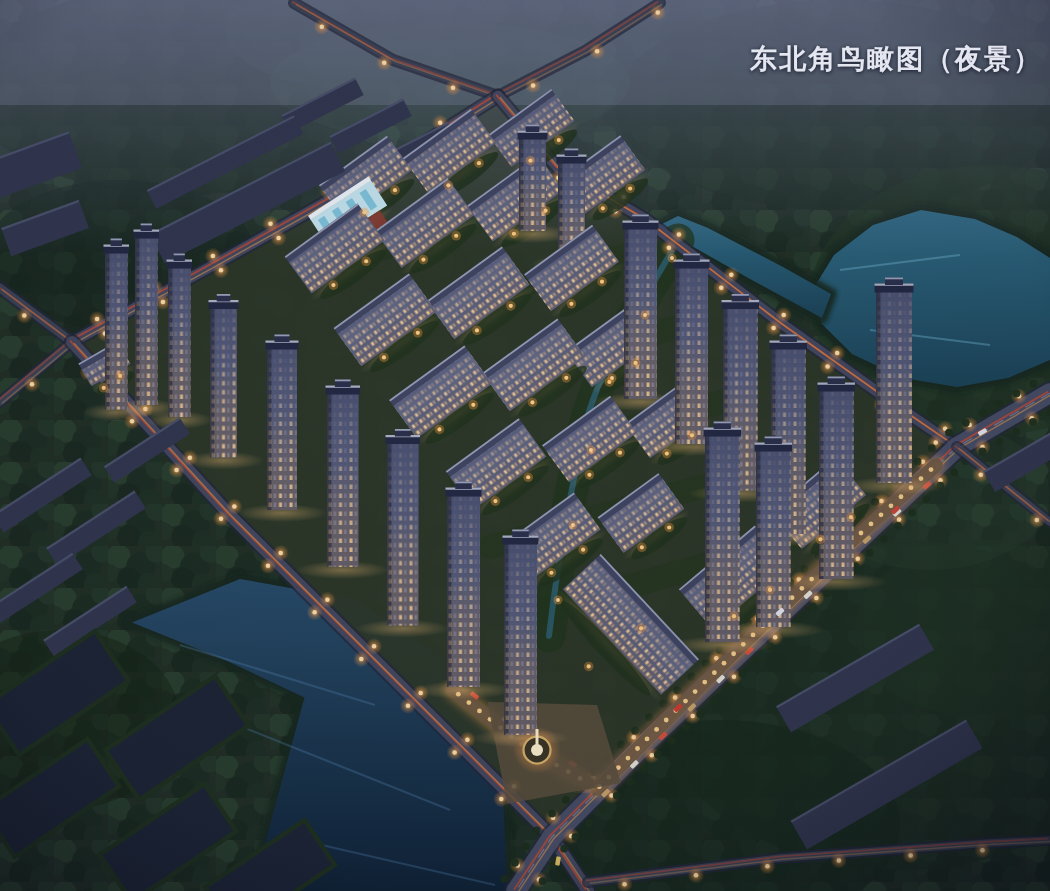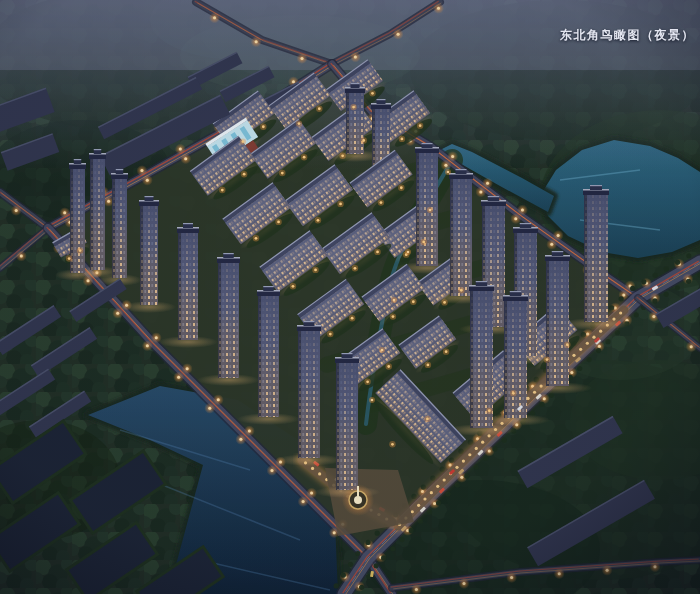--- a/index.html
+++ b/index.html
@@ -1,21 +1,21 @@
 <!DOCTYPE html>
 <html><head>
 <meta charset="utf-8">
 <style>
   html,body{margin:0;padding:0;background:#14161f;}
   .stage{position:relative;width:700px;height:594px;overflow:hidden;
          font-family:"Liberation Sans",sans-serif;}
   .stage svg{position:absolute;left:0;top:0;}
   .caption{position:absolute;top:27px;right:5px;color:#eceef8;
            font-family:"Liberation Serif","DejaVu Serif",serif;
-           font-size:12px;letter-spacing:1.5px;font-weight:bold;
+           font-size:18px;letter-spacing:1.5px;font-weight:bold;
            text-shadow:0 1px 3px rgba(5,8,25,.85);opacity:.95;white-space:nowrap;margin-left:23px;}
 </style>
 </head>
 <body>
 
 <div class="stage">
 <svg id="scene" width="700" height="594" viewBox="0 0 700 594">
   <defs>
     <linearGradient id="bgGrad" x1="0" y1="0" x2="0" y2="1">
       <stop offset="0" stop-color="#5a5e7e"></stop>

